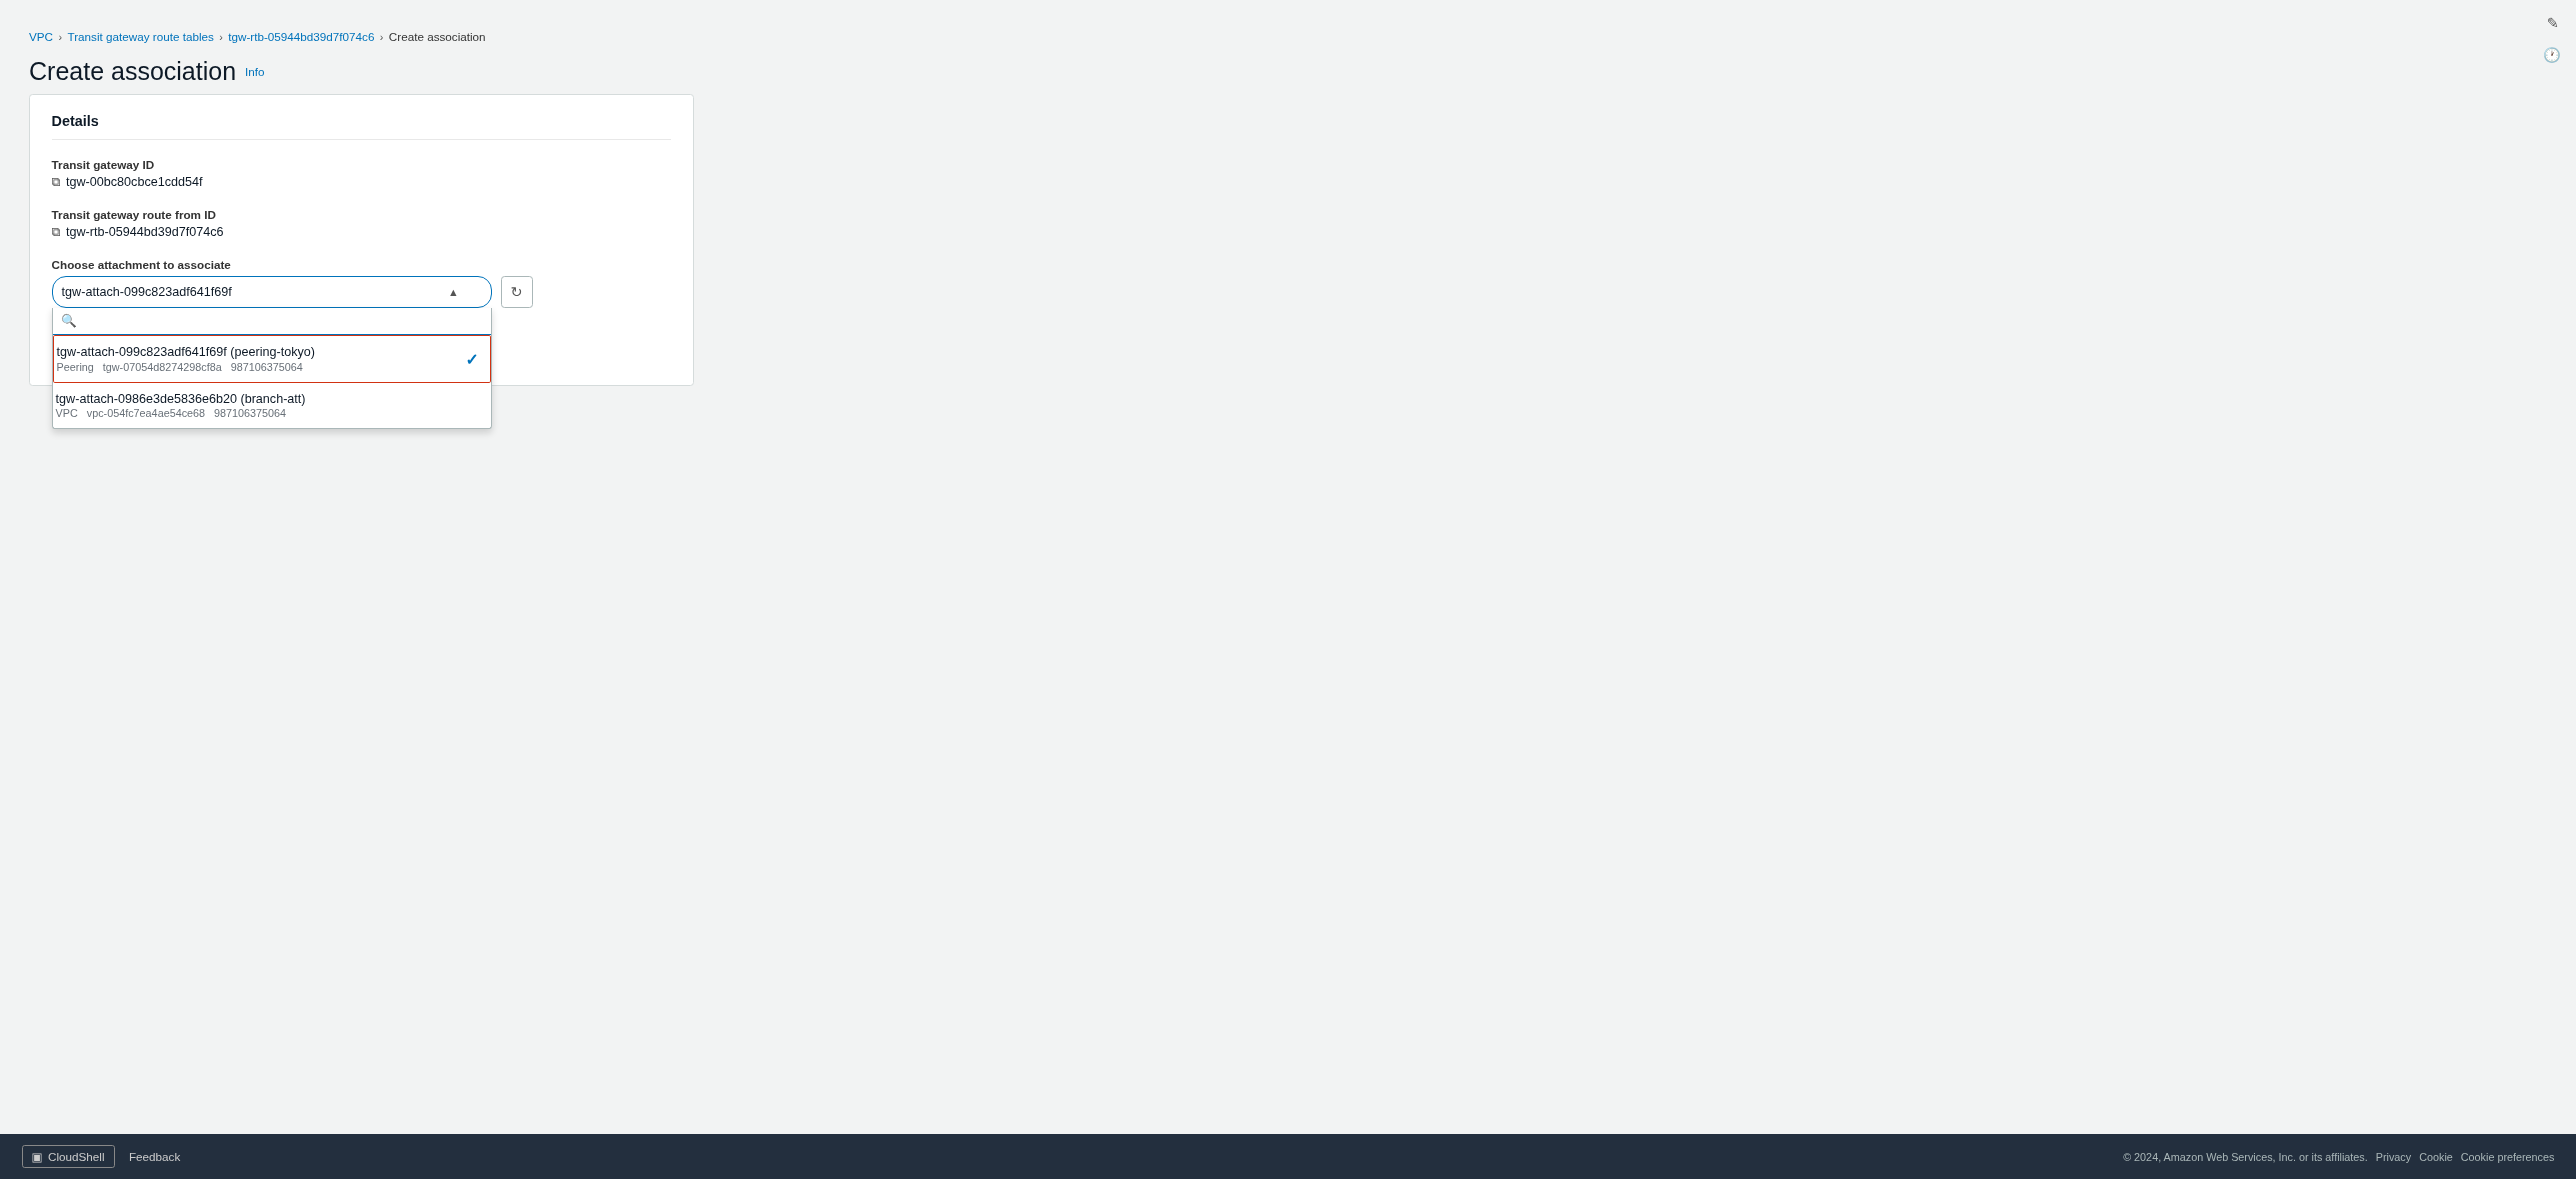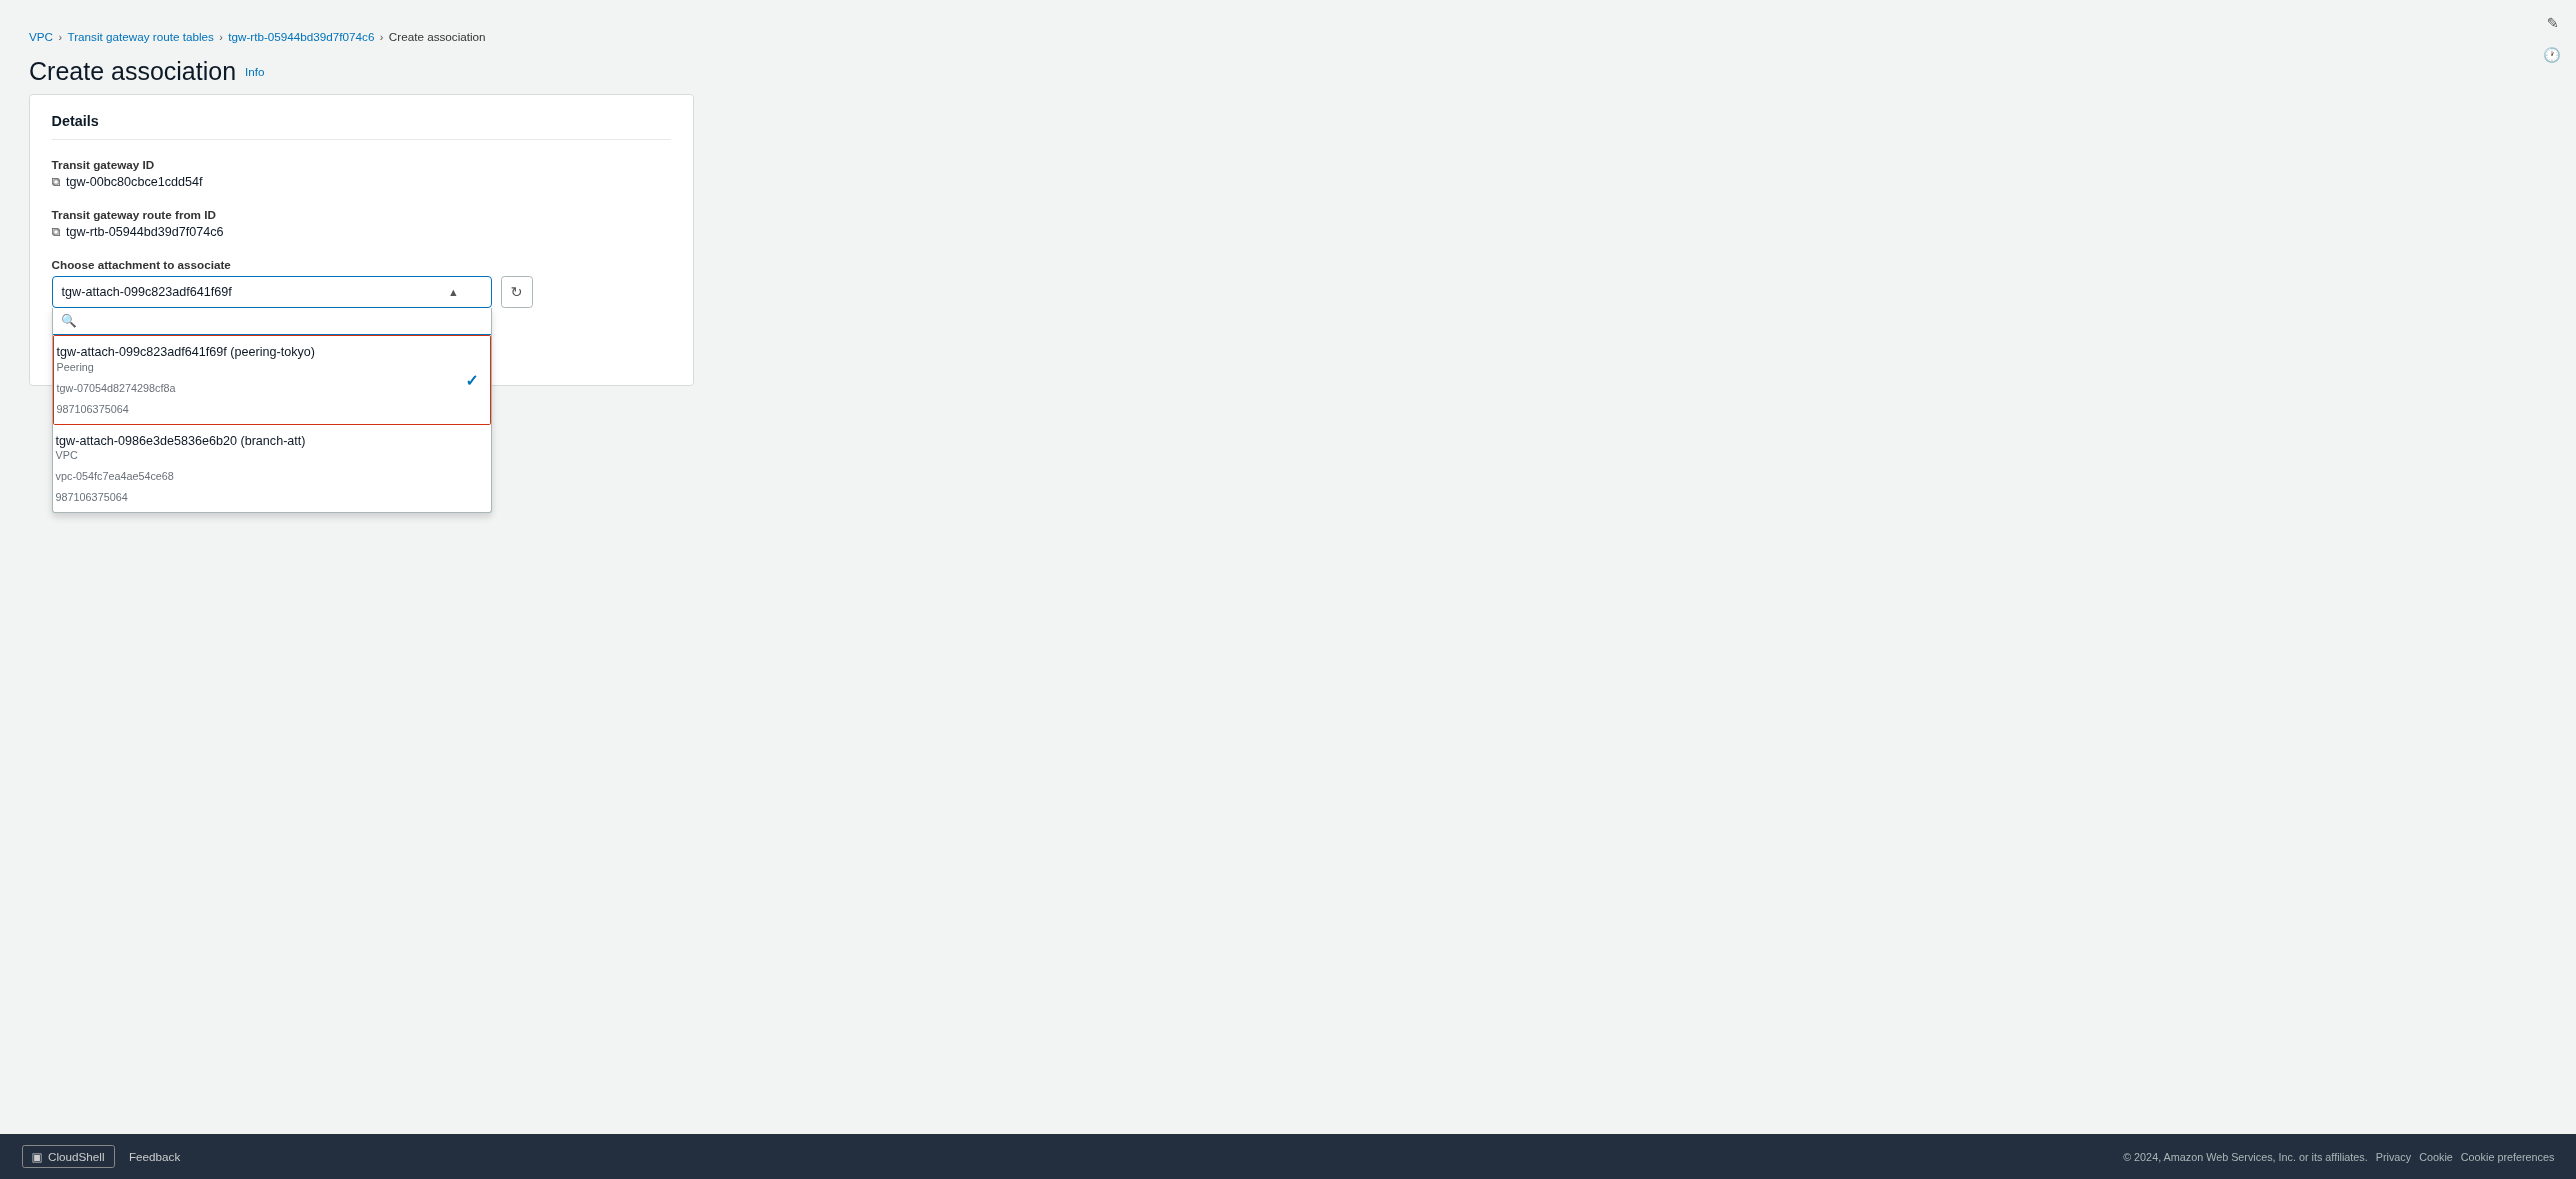--- a/index.html
+++ b/index.html
@@ -148,21 +148,21 @@
       position: relative;
     }
     .chooser-dropdown-wrapper {
       position: relative;
       width: 440px;
     }
     .chooser-input-box {
       width: 100%;
       height: 32px;
       border: 1.8px solid #0073bb;
-      border-radius: 4px;
+      border-radius: 14px;
       padding: 0 32px 0 9px;
       font-size: 12.6px;
       color: #0d1926;
       background: #fff;
       display: flex;
       align-items: center;
       justify-content: space-between;
       cursor: pointer;
     }
     .chooser-input-box .chevron {
@@ -215,21 +215,20 @@
       font-size: 12.6px;
       color: #0d1926;
       font-weight: 500;
       margin-bottom: 1.8px;
     }
     .dropdown-item .item-meta {
       font-size: 10.8px;
       color: #687078;
       display: flex;
       gap: 9px;
-      flex-direction: column;
     }
     .checkmark {
       position: absolute;
       right: 10.8px;
       top: 50%;
       transform: translateY(-50%);
       color: #0073bb;
       font-size: 16px;
       font-weight: bold;
     }

